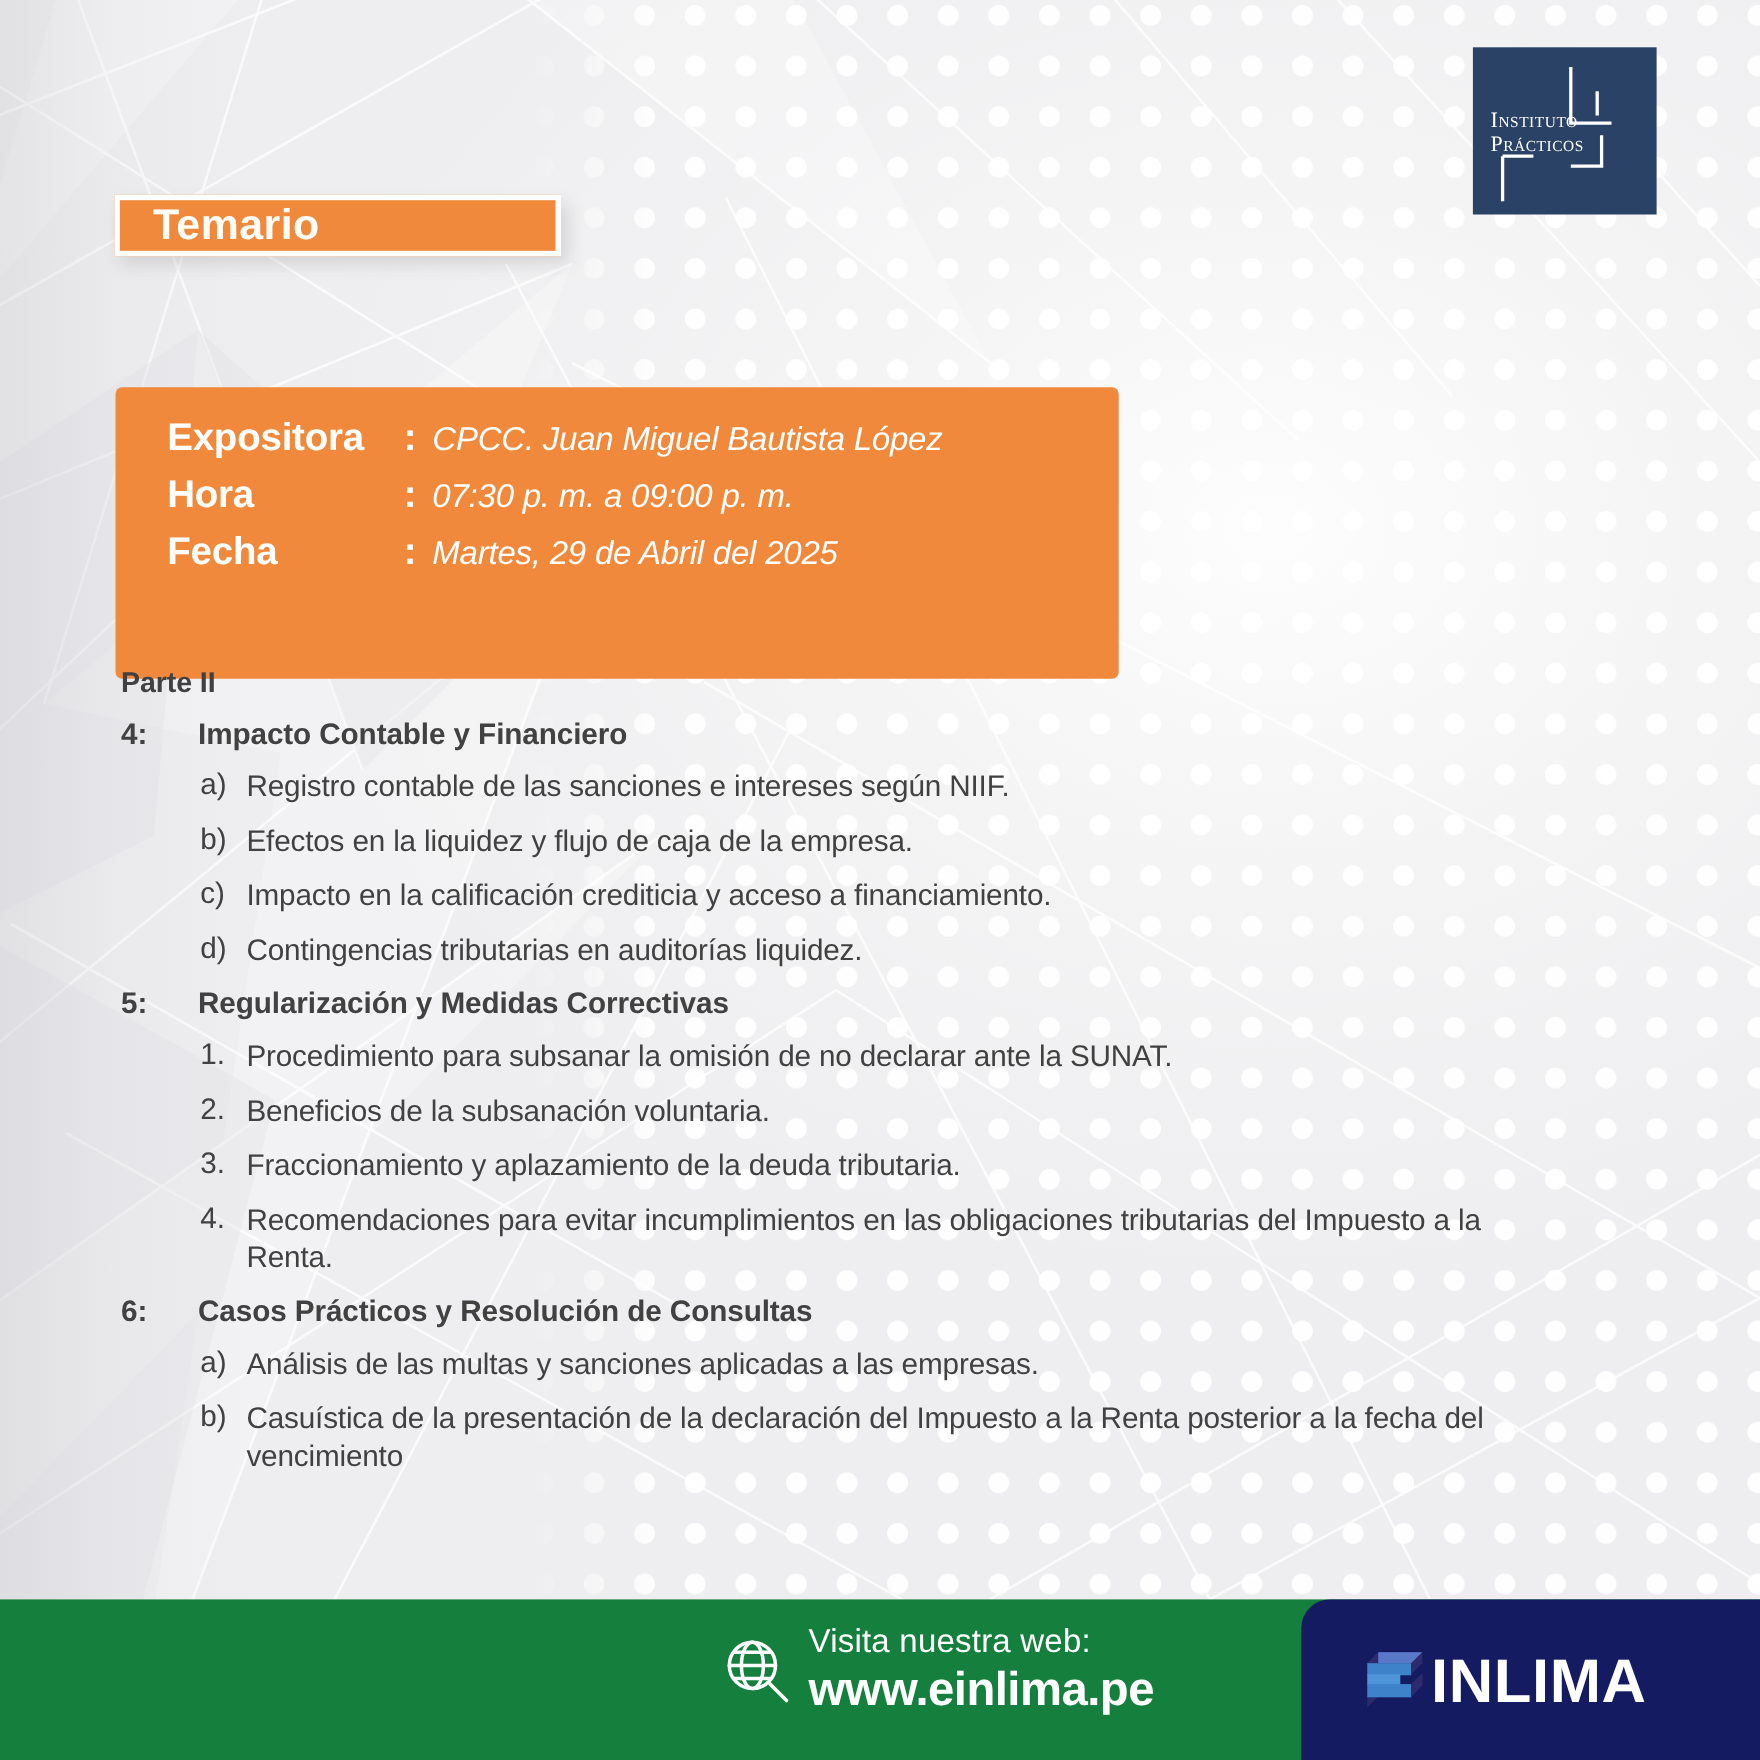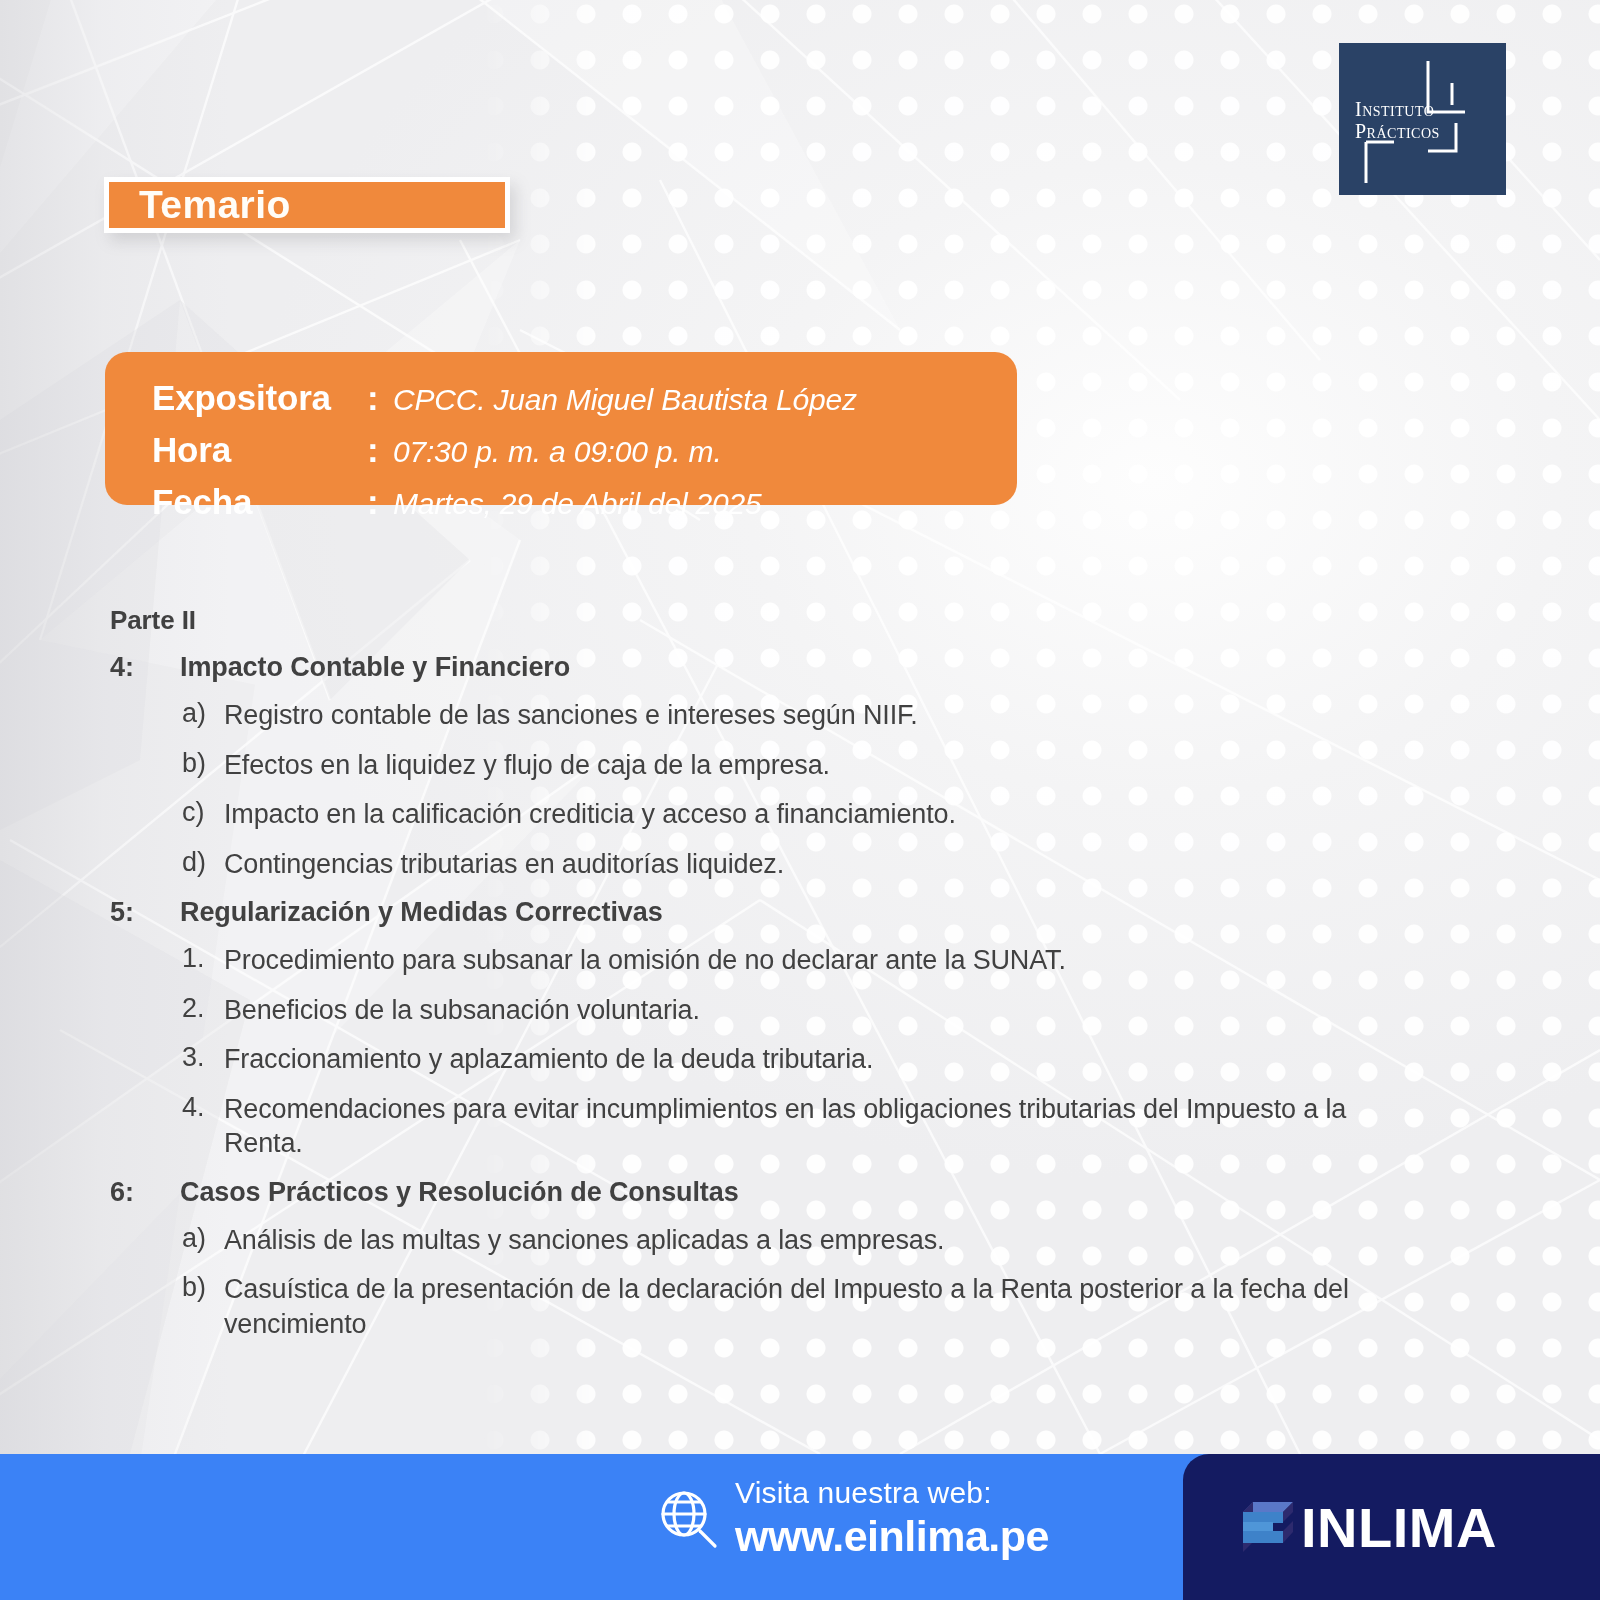--- a/index.html
+++ b/index.html
@@ -81,23 +81,23 @@
     font-size: 39px;
     font-weight: bold;
     letter-spacing: 0.4px;
     margin-left: 30px;
   }
 
   
   #info-box {
     position: absolute;
     left: 105px; top: 352px;
-    width: 912px; height: 153px;
+    width: 912px; height: 265px;
     background: #f0893c;
-    border-radius: 22px;
+    border-radius: 6px;
     z-index: 12;
     padding: 26px 0 0 47px;
     box-sizing: border-box;
     color: #ffffff;
   }
   .info-row { display: flex; align-items: baseline; height: 52px; }
   .info-label {
     font-weight: bold;
     font-size: 35px;
     width: 215px;
@@ -154,21 +154,21 @@
     letter-spacing: -0.15px;
     line-height: 1.28;
     max-width: 1195px;
   }
 
   
   #footer {
     position: absolute;
     left: 0; top: 1454px;
     width: 1600px; height: 146px;
-    background: #3b82f6;
+    background: #15803d;
     z-index: 20;
   }
   #footer-web {
     position: absolute;
     left: 655px; top: 22px;
     display: flex;
     align-items: center;
   }
   #globe-icon { width: 66px; height: 66px; flex: 0 0 66px; }
   #footer-web-text { margin-left: 14px; color: #ffffff; }

